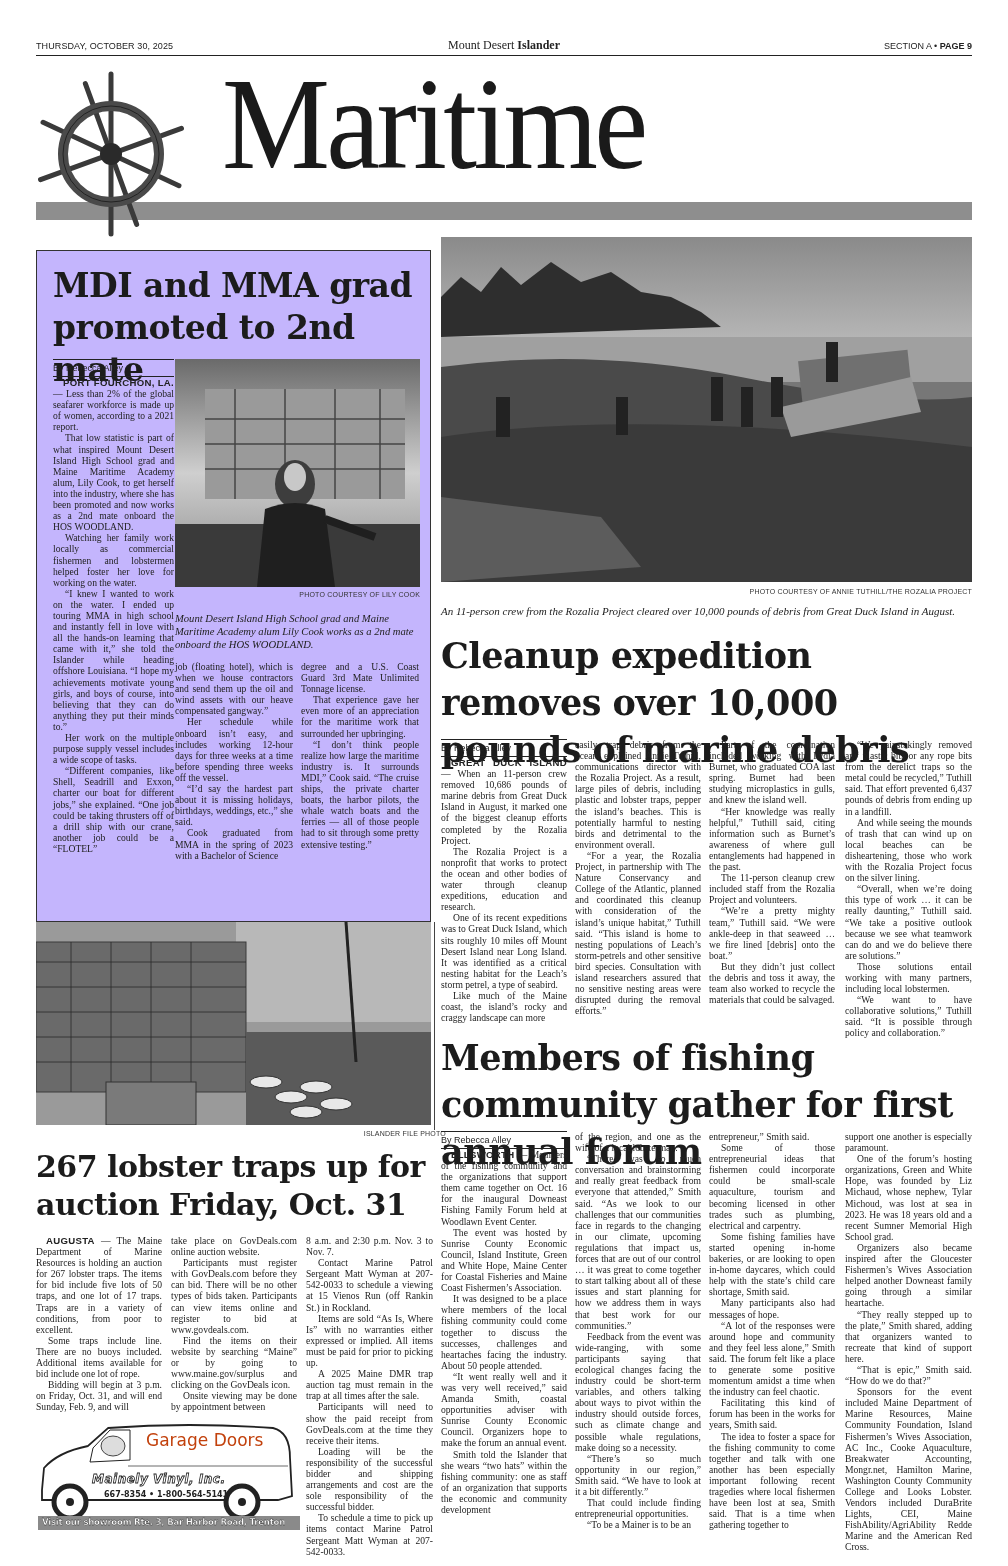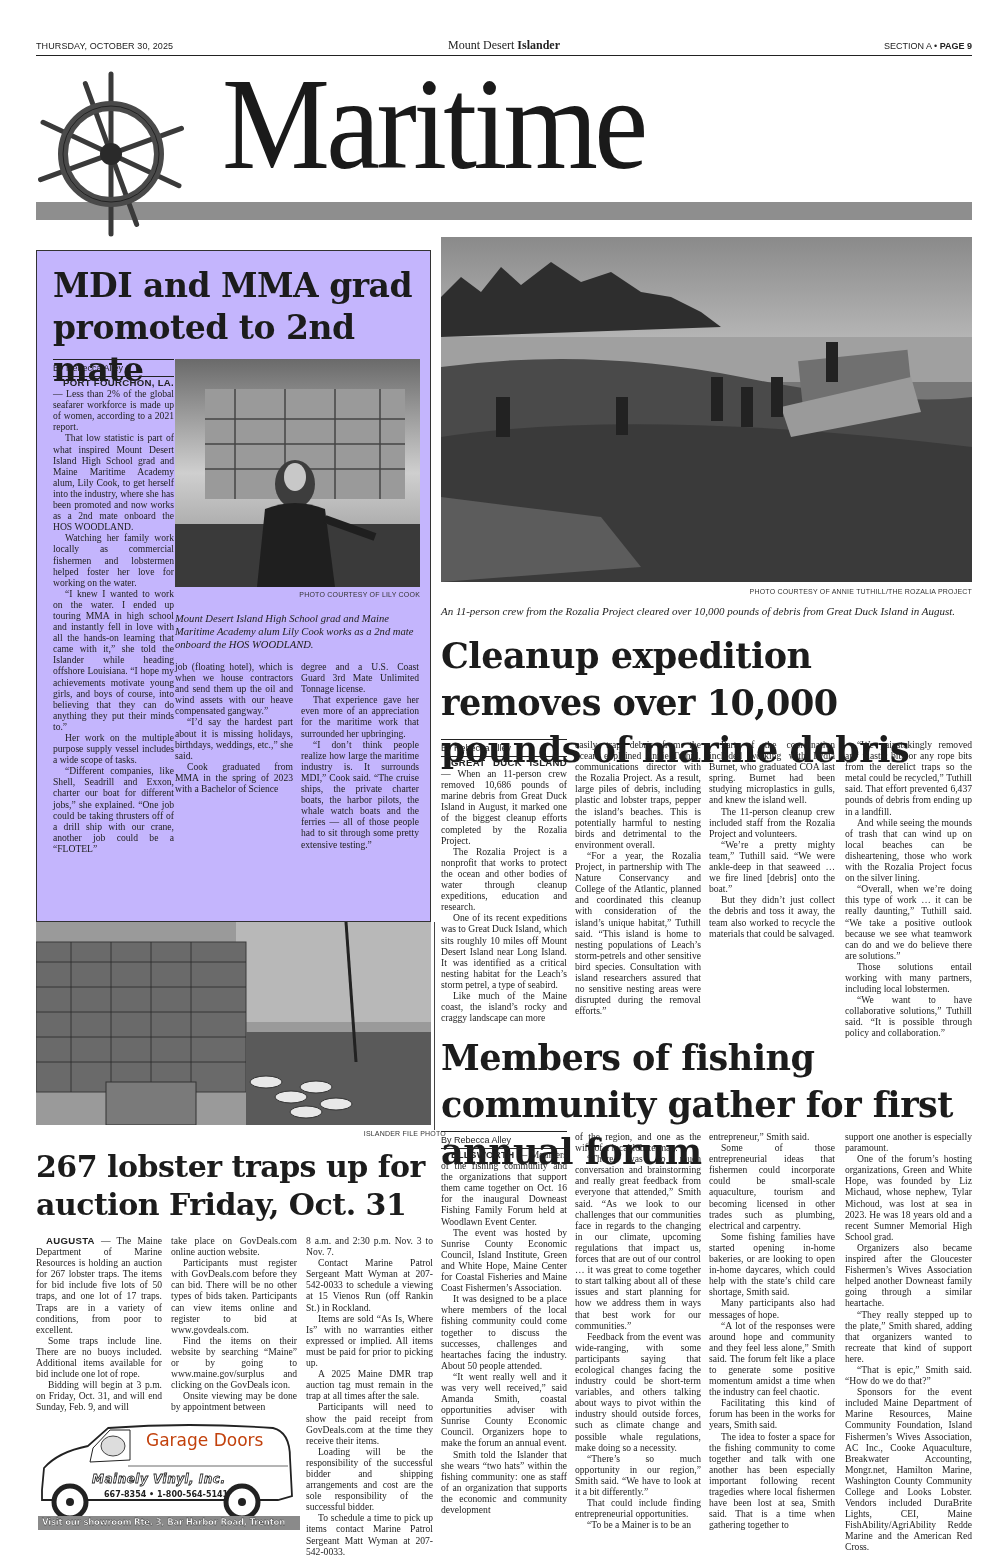--- a/index.html
+++ b/index.html
@@ -110,20 +110,21 @@
       <ellipse cx="120" cy="118" rx="11" ry="14" fill="#c8c8c8"></ellipse>
       <path d="M90 150 Q120 138 150 150 L160 228 L82 228 Z" fill="#1f1f1f"></path>
       <line x1="150" y1="160" x2="200" y2="178" stroke="#1f1f1f" stroke-width="8"></line>
     </svg>
   </div>
   <div class="abs credit" style="left:138px; top:340px; width:245px;">PHOTO COURTESY OF LILY COOK</div>
   <div class="abs cutline" style="left:138px; top:361px; width:245px;">Mount Desert Island High School grad and Maine Maritime Academy alum Lily Cook works as a 2nd mate onboard the HOS WOODLAND.</div>
 
   <div class="abs col" style="left:138px; top:410px; width:118px;">
     <p class="first" style="text-indent:0">job (floating hotel), which is when we house contractors and send them up the oil and wind assets with our heave compensated gangway.”</p>
+    <p>Her schedule while onboard isn’t easy, and includes working 12-hour days for three weeks at a time before spending three weeks off the vessel.</p>
     <p>“I’d say the hardest part about it is missing holidays, birthdays, weddings, etc.,” she said.</p>
     <p>Cook graduated from MMA in the spring of 2023 with a Bachelor of Science</p>
   </div>
   <div class="abs col" style="left:264px; top:410px; width:118px;">
     <p class="first" style="text-indent:0">degree and a U.S. Coast Guard 3rd Mate Unlimited Tonnage license.</p>
     <p>That experience gave her even more of an appreciation for the maritime work that surrounded her upbringing.</p>
     <p>“I don’t think people realize how large the maritime industry is. It surrounds MDI,” Cook said. “The cruise ships, the private charter boats, the harbor pilots, the whale watch boats and the ferries — all of those people had to sit through some pretty extensive testing.”</p>
   </div>
 </div>
 
@@ -164,20 +165,21 @@
   <p>The Rozalia Project is a nonprofit that works to protect the ocean and other bodies of water through cleanup expeditions, education and research.</p>
   <p>One of its recent expeditions was to Great Duck Island, which sits roughly 10 miles off Mount Desert Island near Long Island. It was identified as a critical nesting habitat for the Leach’s storm petrel, a type of seabird.</p>
   <p>Like much of the Maine coast, the island’s rocky and craggy landscape can more</p>
 </div>
 <div class="abs col" style="left:575px; top:739px; width:126px;">
   <p class="first" style="text-indent:0">easily trap debris from the ocean, explained Annie Tuthill, communications director with the Rozalia Project. As a result, large piles of debris, including plastic and lobster traps, pepper the island’s beaches. This is potentially harmful to nesting birds and detrimental to the environment overall.</p>
   <p>“For a year, the Rozalia Project, in partnership with The Nature Conservancy and College of the Atlantic, planned and coordinated this cleanup with consideration of the island’s unique habitat,” Tuthill said. “This island is home to nesting populations of Leach’s storm-petrels and other sensitive bird species. Consultation with island researchers assured that no sensitive nesting areas were disrupted during the removal efforts.”</p>
 </div>
 <div class="abs col" style="left:709px; top:739px; width:126px;">
   <p>Part of the coordination included working with Lydia Burnet, who graduated COA last spring. Burnet had been studying microplastics in gulls, and knew the island well.</p>
+  <p>“Her knowledge was really helpful,” Tuthill said, citing information such as Burnet’s awareness of where gull entanglements had happened in the past.</p>
   <p>The 11-person cleanup crew included staff from the Rozalia Project and volunteers.</p>
   <p>“We’re a pretty mighty team,” Tuthill said. “We were ankle-deep in that seaweed … we fire lined [debris] onto the boat.”</p>
   <p>But they didn’t just collect the debris and toss it away, the team also worked to recycle the materials that could be salvaged.</p>
 </div>
 <div class="abs col" style="left:845px; top:739px; width:127px;">
   <p>“We painstakingly removed any plastic bits or any rope bits from the derelict traps so the metal could be recycled,” Tuthill said. That effort prevented 6,437 pounds of debris from ending up in a landfill.</p>
   <p>And while seeing the mounds of trash that can wind up on local beaches can be disheartening, those who work with the Rozalia Project focus on the silver lining.</p>
   <p>“Overall, when we’re doing this type of work … it can be really daunting,” Tuthill said. “We take a positive outlook because we see what teamwork can do and we do believe there are solutions.”</p>
   <p>Those solutions entail working with many partners, including local lobstermen.</p>
   <p>“We want to have collaborative solutions,” Tuthill said. “It is possible through policy and collaboration.”</p>

